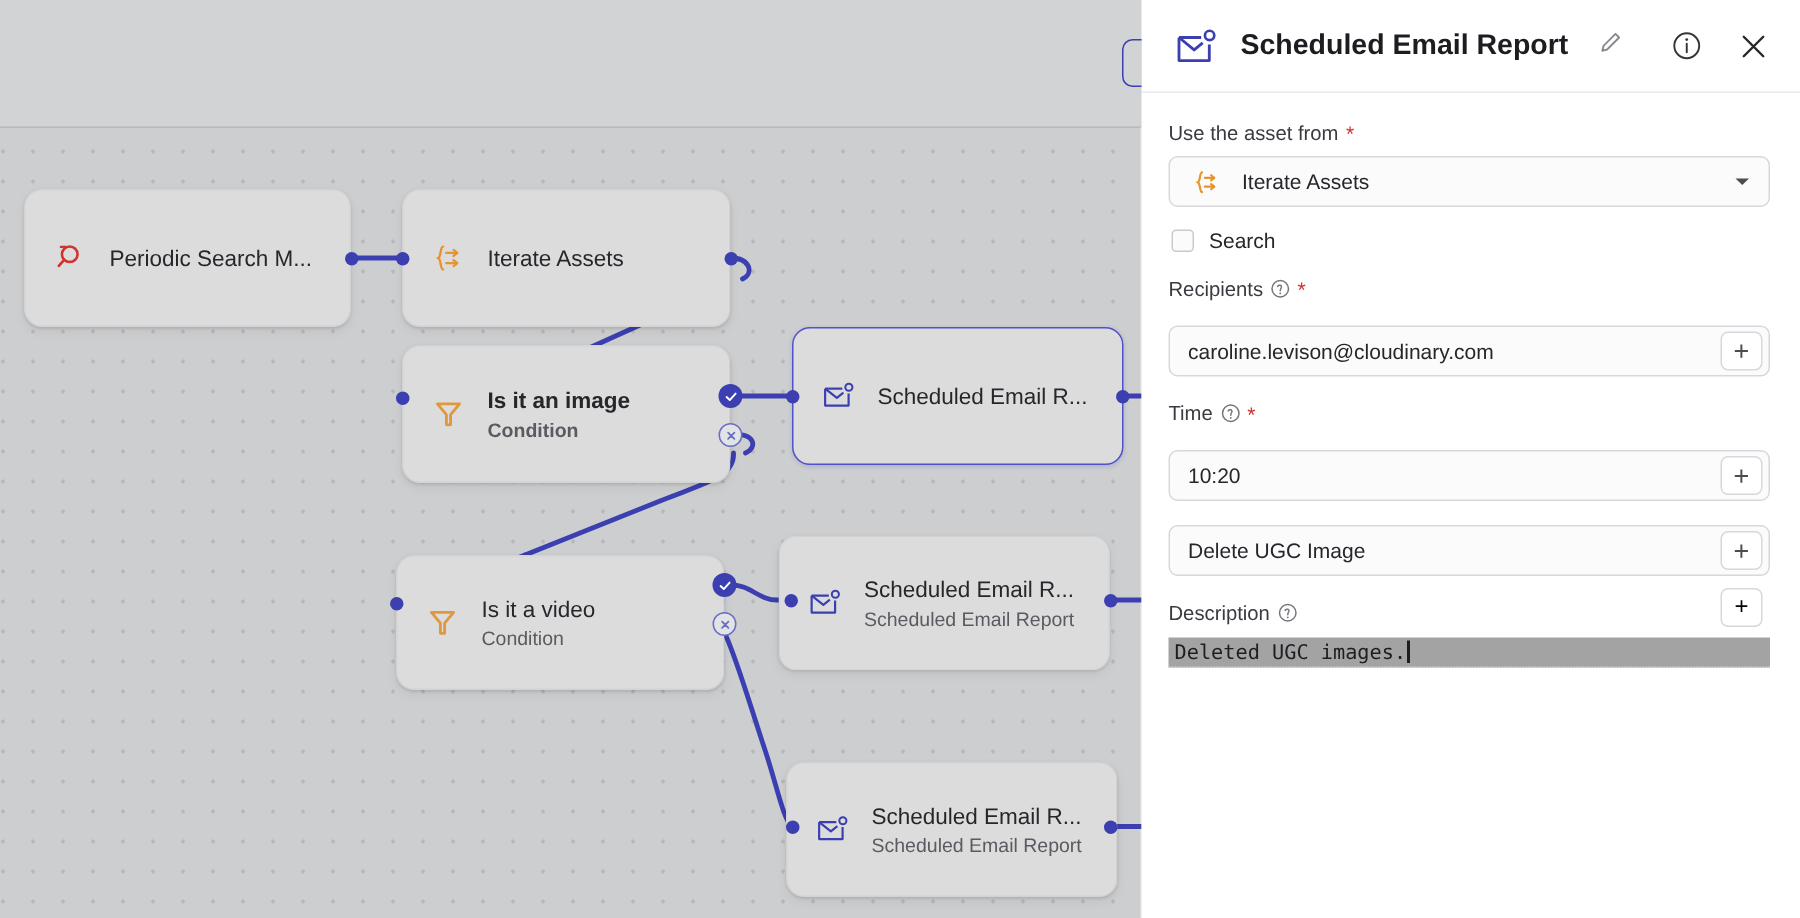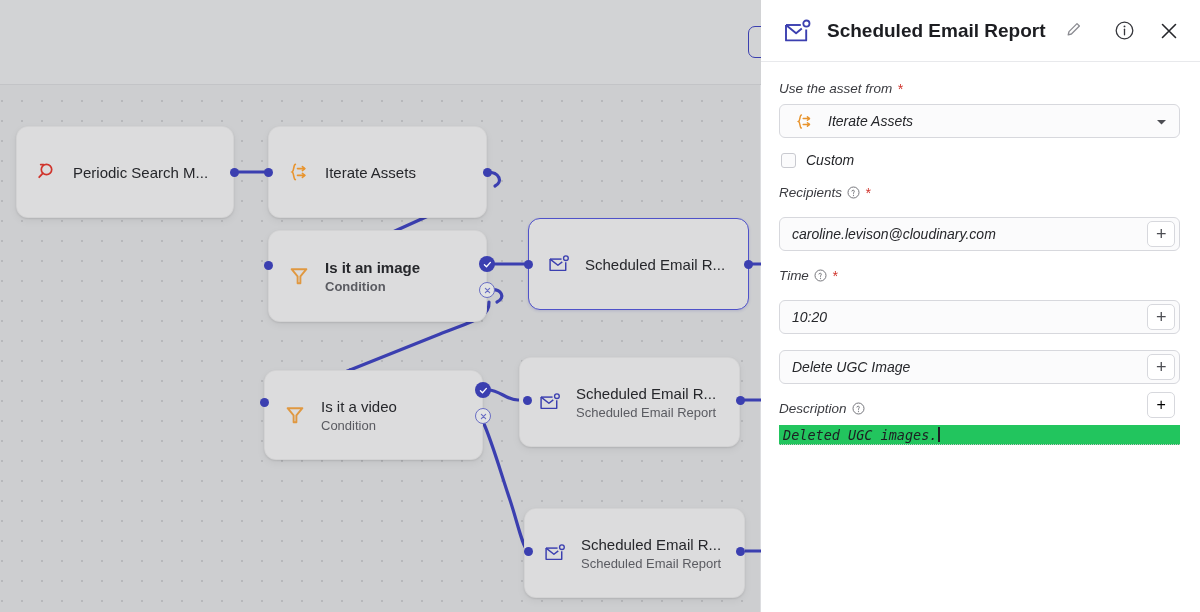--- a/index.html
+++ b/index.html
@@ -97,21 +97,21 @@
     gap: 14px;
   }
   #panel-header .hdr-icon { flex: 0 0 auto; width: 30px; height: 30px; display:flex; align-items:center; justify-content:center; }
   #panel-title {
     font-size: 19px; font-weight: bold; color: #1c1d21; white-space: nowrap;
   }
   .pencil { flex: 0 0 auto; margin-left: 6px; cursor: pointer; }
   .hdr-spacer { flex: 1 1 auto; }
   .hdr-btn { flex: 0 0 auto; width: 30px; height: 30px; display:flex; align-items:center; justify-content:center; cursor: pointer; }
 
-  #panel-body { flex: 1 1 auto; padding: 18px 20px 12px 18px; overflow: hidden; font-style: italic; }
+  #panel-body { flex: 1 1 auto; padding: 18px 20px 12px 18px; overflow: hidden; }
 
   .field-label {
     font-size: 13.5px; color: #3a3b40; margin-bottom: 7px;
     display: flex; align-items: center; gap: 5px; line-height: 17px;
   }
   .req { color: #d0342c; font-size: 14px; line-height: 10px; }
   .qmark { display:inline-flex; align-items:center; }
 
   .select-box {
     height: 34px; border: 1px solid #d7d8dd; border-radius: 6px;
@@ -147,21 +147,21 @@
 
   .desc-head { display: flex; align-items: flex-start; position: relative; margin-top: 4px; }
   .desc-head .field-label { margin-bottom: 0; }
   .desc-plus {
     position: absolute; right: 5px; top: -8px;
     width: 28px; height: 26px; border: 1px solid #d7d8dd; border-radius: 5px;
     background: #ffffff; display: flex; align-items: center; justify-content: center;
     cursor: pointer;
   }
   .code-area {
-    margin-top: 8px; background: #22c55e;
+    margin-top: 8px; background: #a3a3a3;
     height: 20px; display: flex; align-items: center;
     padding-left: 4px;
     font-family: "DejaVu Sans Mono", monospace; font-size: 13.5px; color: #1d1e22;
     position: relative;
     border-bottom: 1px dotted #c3c4c8;
     cursor: text;
   }
   .caret-bar {
     display: inline-block; width: 1.4px; height: 15px; background: #1d1e22;
     margin-left: 1px;
@@ -400,21 +400,21 @@
         <span class="sel-label">Iterate Assets</span>
         <span class="caret">
           <svg width="11" height="8" viewBox="0 0 11 8">
               <path d="M1 2 L5.5 6.4 L10 2" fill="#4c4d53"></path>
             </svg>
         </span>
       </div>
 
       <div class="checkbox-row">
         <span class="checkbox"></span>
-        <span class="checkbox-label">Custom</span>
+        <span class="checkbox-label">Search</span>
       </div>
 
       <div class="field-label">
         <span>Recipients</span>
         <span class="qmark">
           <svg width="13" height="13" viewBox="0 0 13 13">
             <circle cx="6.5" cy="6.5" r="5.5" fill="none" stroke="#75767c" stroke-width="1"></circle>
             <path d="M4.8 5 C4.8 3.8 8.2 3.8 7.1 5.9 C6.6 6.7 6.5 6.9 6.5 7.8" fill="none" stroke="#75767c" stroke-width="1" stroke-linecap="round"></path>
             <circle cx="6.5" cy="9.6" r="0.62" fill="#75767c"></circle>
           </svg>

